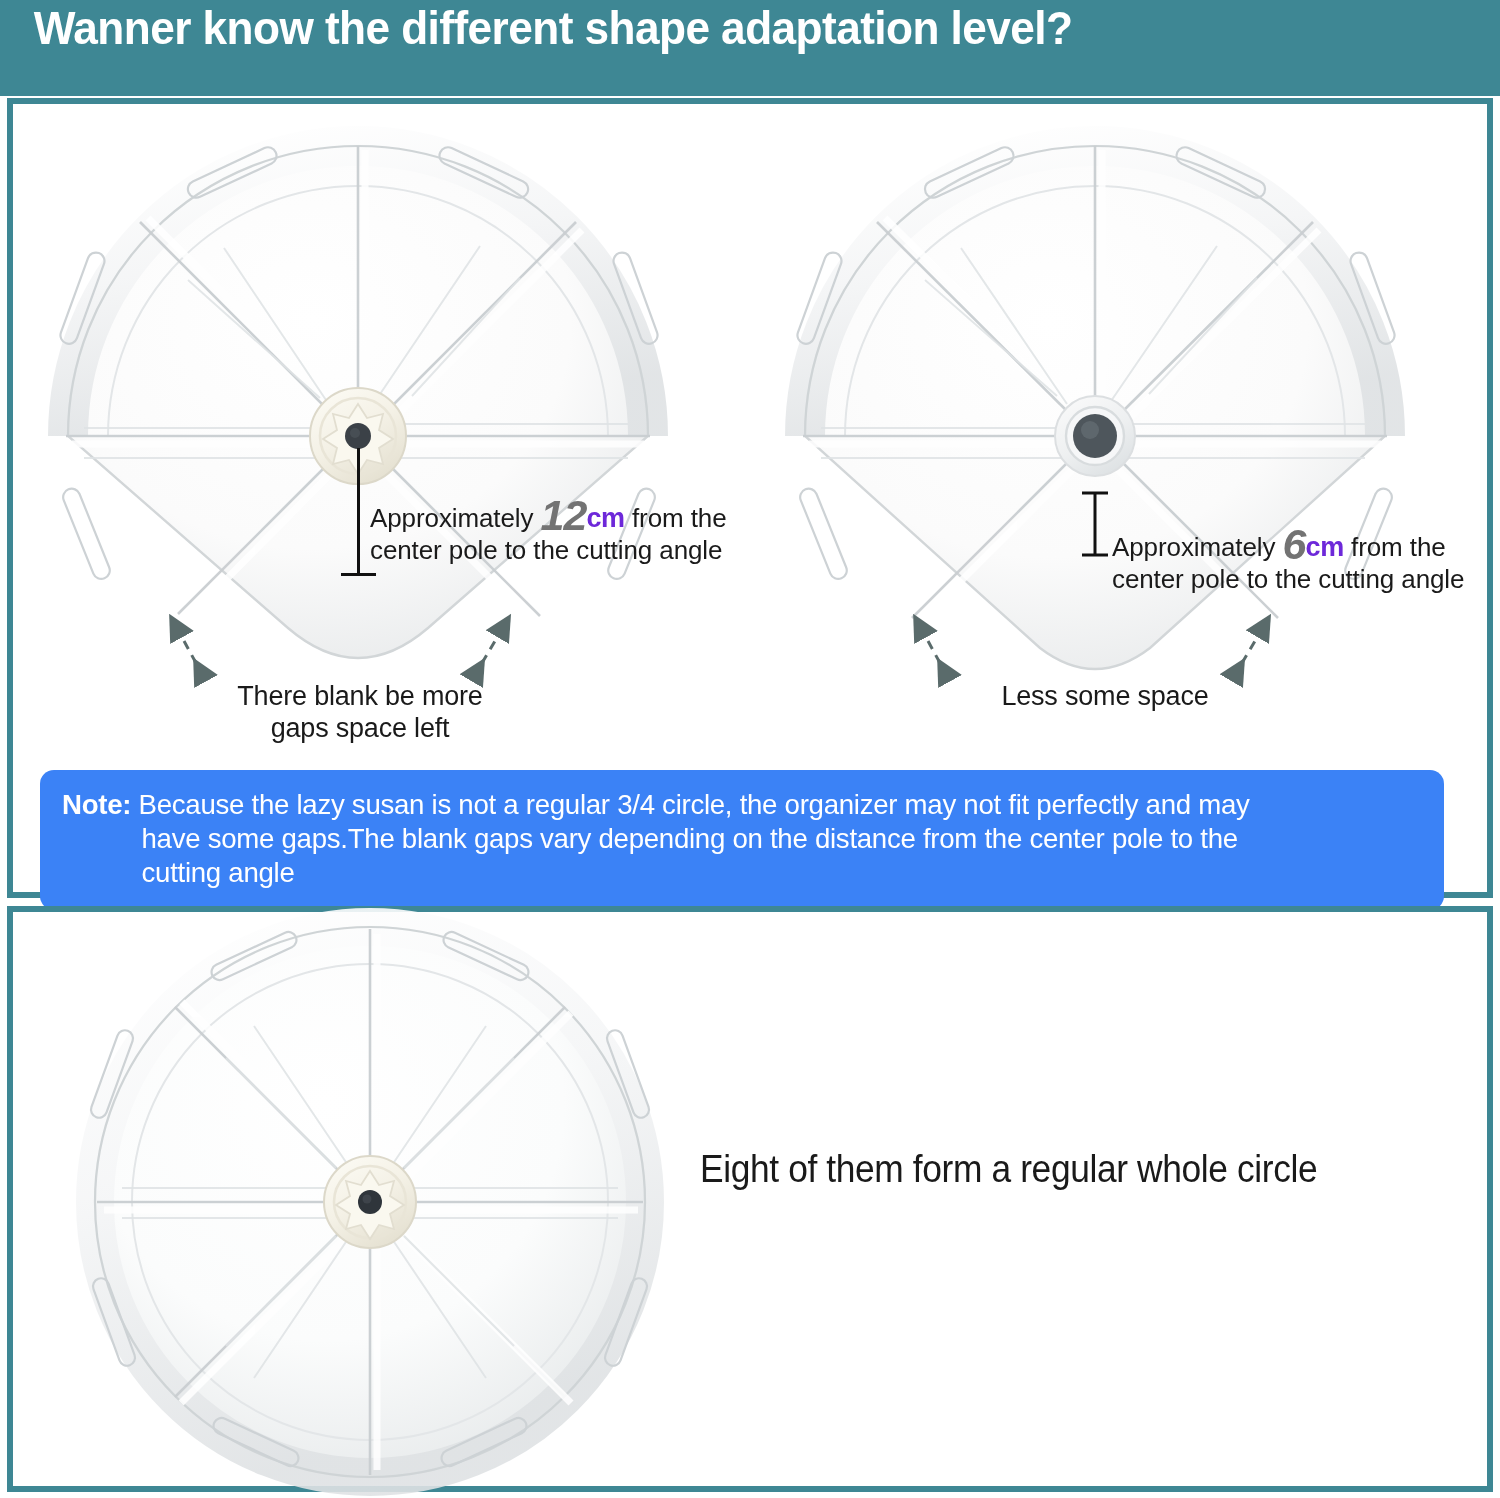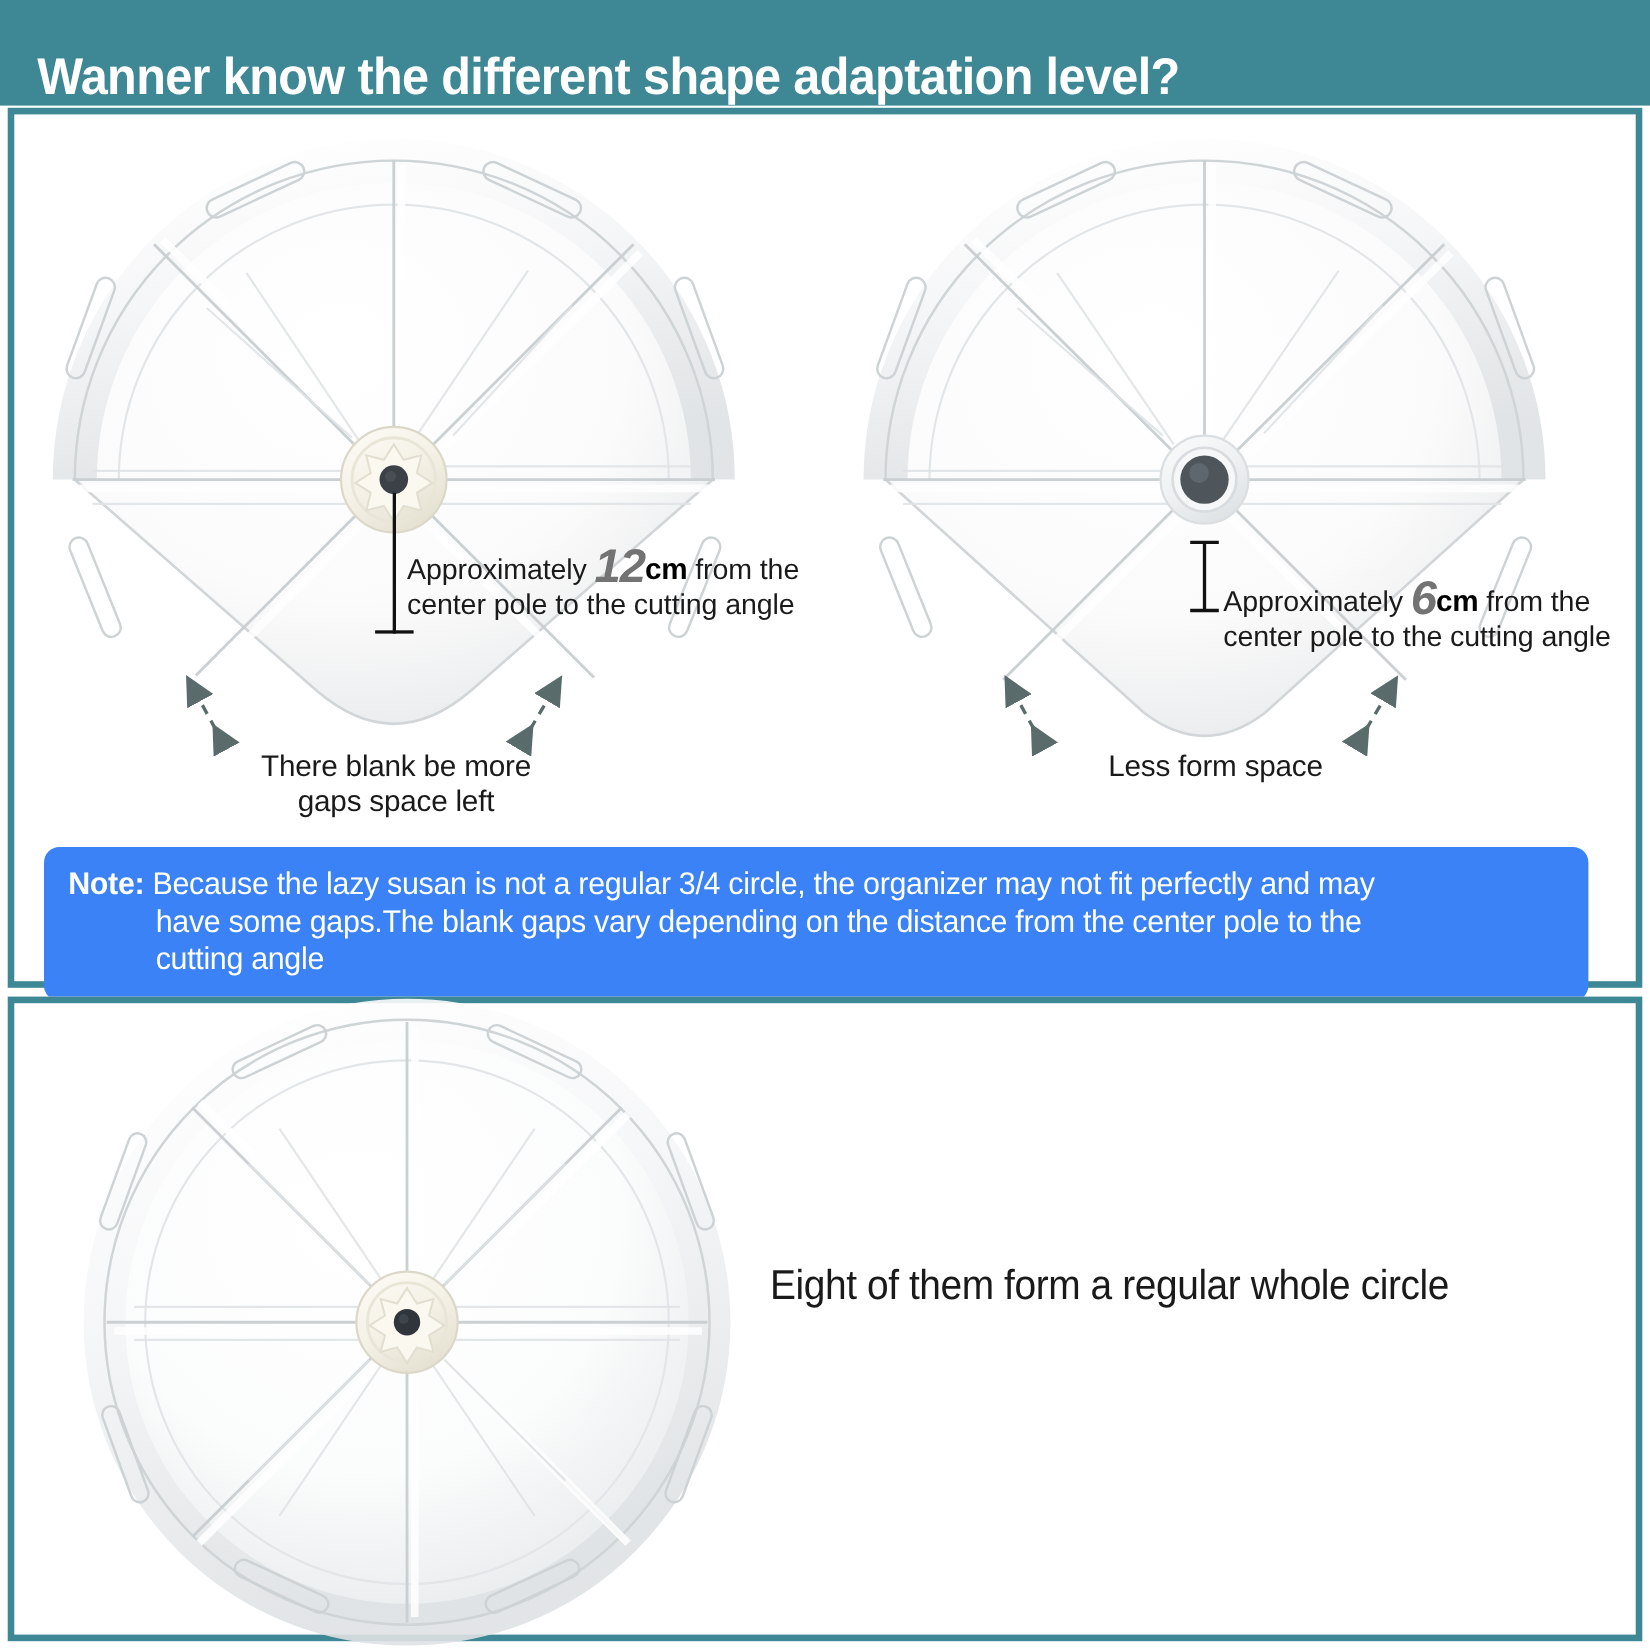--- a/index.html
+++ b/index.html
@@ -1,42 +1,42 @@
 <!DOCTYPE html>
 <html><head>
 <meta charset="utf-8">
 <style>
   html,body{margin:0;padding:0;background:#ffffff;}
   body{font-family:"Liberation Sans",sans-serif;-webkit-font-smoothing:antialiased;}
   .page{position:relative;width:1500px;height:1498px;background:#ffffff;overflow:hidden;}
 
   
   .header{position:absolute;left:0;top:0;width:1500px;height:96px;background:#3e8794;
-          display:flex;align-items:flex-end;}
+          display:flex;align-items:flex-start;}
   .header-title{color:#ffffff;font-size:47px;font-weight:700;letter-spacing:-0.6px;
           padding-left:36px;white-space:nowrap;font-stretch:condensed;transform:scaleX(0.94);
           transform-origin:left center;}
 
   
   .frame-top{position:absolute;left:7px;top:98px;width:1486px;height:800px;
           border:6px solid #3e8794;box-sizing:border-box;background:#fff;}
   .frame-bottom{position:absolute;left:7px;top:906px;width:1486px;height:586px;
           border:6px solid #3e8794;box-sizing:border-box;background:#fff;}
 
   
   .susan{position:absolute;}
   .susan svg{display:block;overflow:visible;}
 
   
   .measure{position:absolute;display:flex;align-items:flex-start;}
   .measure-text{font-size:26px;color:#1a1a1a;line-height:1.17;white-space:nowrap;
           letter-spacing:-0.1px;}
   .num{color:#737373;font-size:43px;font-weight:700;font-style:italic;line-height:0.8;
           vertical-align:-3px;letter-spacing:-1px;}
-  .unit{color:#000000;font-size:27px;font-weight:600;letter-spacing:-0.3px;}
+  .unit{color:#6d28d9;font-size:27px;font-weight:600;letter-spacing:-0.3px;}
 
   
   .gap-cap{position:absolute;font-size:27px;color:#1a1a1a;line-height:1.2;
           text-align:center;letter-spacing:-0.2px;}
 
   
   .note{position:absolute;left:40px;top:770px;width:1404px;
           background:#3b82f6;border-radius:14px;padding:17px 22px 20px 22px;
           box-sizing:border-box;}
   .note-line{color:#ffffff;font-size:28.5px;line-height:1.2;letter-spacing:-0.3px;
@@ -269,21 +269,21 @@
     <defs>
       <marker id="ahR1" markerWidth="9" markerHeight="9" refX="7" refY="4.5" orient="auto">
         <path d="M0,0 L9,4.5 L0,9 z" fill="#5a6b6b"></path>
       </marker>
     </defs>
     <line x1="50" y1="58" x2="26" y2="14" stroke="#5a6b6b" stroke-width="3" stroke-dasharray="9,7" marker-start="url(#ahR1)" marker-end="url(#ahR1)"></line>
     <line x1="352" y1="58" x2="378" y2="14" stroke="#5a6b6b" stroke-width="3" stroke-dasharray="9,7" marker-start="url(#ahR1)" marker-end="url(#ahR1)"></line>
   </svg>
 
   <div class="gap-cap" style="left:1000px;top:680px;width:210px;">
-    <div>Less form space</div>
+    <div>Less some space</div>
   </div>
 
   <div class="note">
     <div class="note-line">
       <span class="note-label">Note:</span>
       <span>Because the lazy susan is not a regular 3/4 circle, the organizer may not fit perfectly and may</span>
     </div>
     <div class="note-line note-indent">have some gaps.The blank gaps vary depending on the distance from the center pole to the</div>
     <div class="note-line note-indent">cutting angle</div>
   </div>

